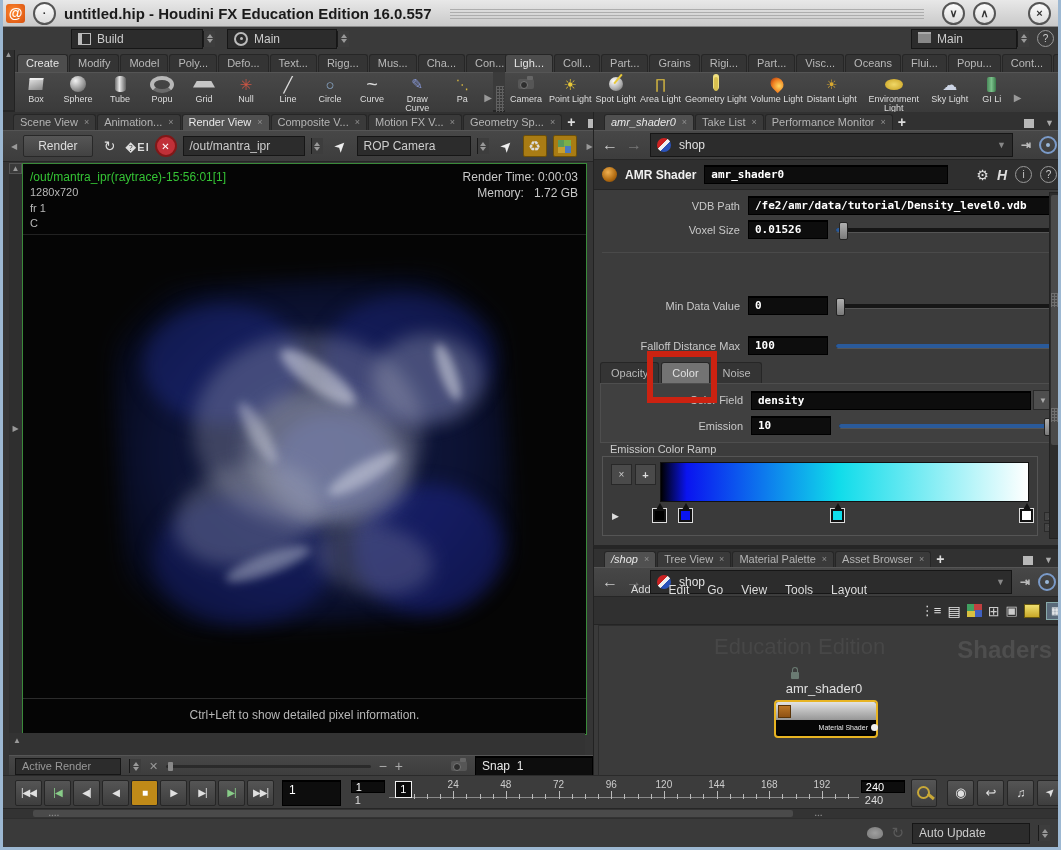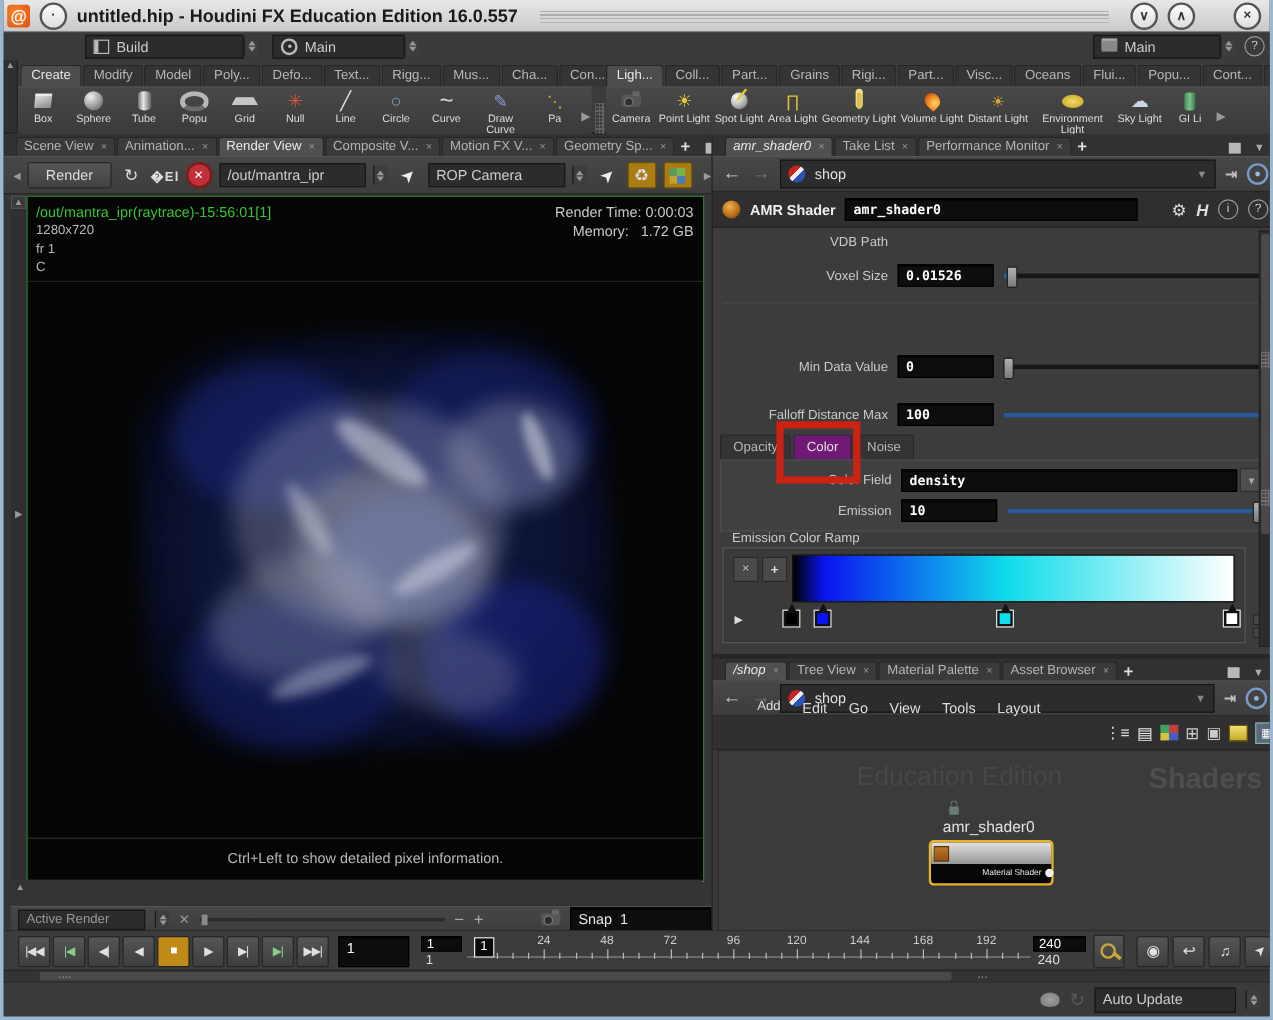--- a/index.html
+++ b/index.html
@@ -488,20 +488,21 @@
       <span style="color:#f0f0f0;font-weight:bold;font-size:12px;">AMR Shader</span>
       <div class="field" style="width:230px;font-family:'DejaVu Sans Mono',monospace;">amr_shader0</div>
       <span style="color:#ddd;font-size:14px;margin-left:auto;">⚙</span>
       <span style="color:#ddd;font-size:14px;font-style:italic;font-weight:bold;">H</span>
       <span class="qcircle">i</span>
       <span class="qcircle">?</span>
     </div>
 
     <div class="prow" style="left:4px;top:84px;width:460px;">
       <div class="plabel">VDB Path</div>
+      <div class="field" style="flex:1;">/fe2/amr/data/tutorial/Density_level0.vdb</div>
     </div>
     <div class="prow" style="left:4px;top:108px;width:460px;">
       <div class="plabel">Voxel Size</div>
       <div class="field" style="width:66px;">0.01526</div>
       <div class="sl" style="flex:1;margin-left:8px;">
         <div class="track"></div>
           <div class="fill" style="width:5px;"></div>
           <div class="handle" style="left:3px;"></div>
       </div>
     </div>
@@ -519,21 +520,21 @@
       <div class="field" style="width:66px;">100</div>
       <div class="sl" style="flex:1;margin-left:8px;">
         <div class="track"></div>
           <div class="fill" style="right:4px;width:auto;left:0;"></div>
           <div class="handle" style="right:0;"></div>
       </div>
     </div>
 
     <div class="abs" style="left:6px;top:247px;height:24px;display:flex;align-items:flex-end;gap:2px;" id="folder-tabs">
         <span class="stab" style="padding: 4px 10px; font-size: 11px;">Opacity</span>
-        <span class="stab active" style="padding: 4px 10px; font-size: 11px; background: #701a75; color: rgb(224, 224, 224);">Color</span>
+        <span class="stab active" style="padding: 4px 10px; font-size: 11px; background: #737373; color: rgb(224, 224, 224);">Color</span>
         <span class="stab" style="padding: 4px 10px; font-size: 11px;">Noise</span>
       </div>
     <div class="abs" style="left:6px;top:271px;width:456px;height:58px;border:1px solid #4e4e4e;background:#404040;">
       <div class="prow" style="left:0px;top:6px;width:452px;">
         <div class="plabel">Color Field</div>
         <div class="field" style="flex:1;">density</div>
         <div style="width:18px;height:18px;background:#4e4e4e;border:1px solid #2a2a2a;color:#aaa;font-size:8px;display:flex;align-items:center;justify-content:center;margin-left:2px;">▼</div>
       </div>
       <div class="prow" style="left:0px;top:32px;width:452px;">
         <div class="plabel">Emission</div>

